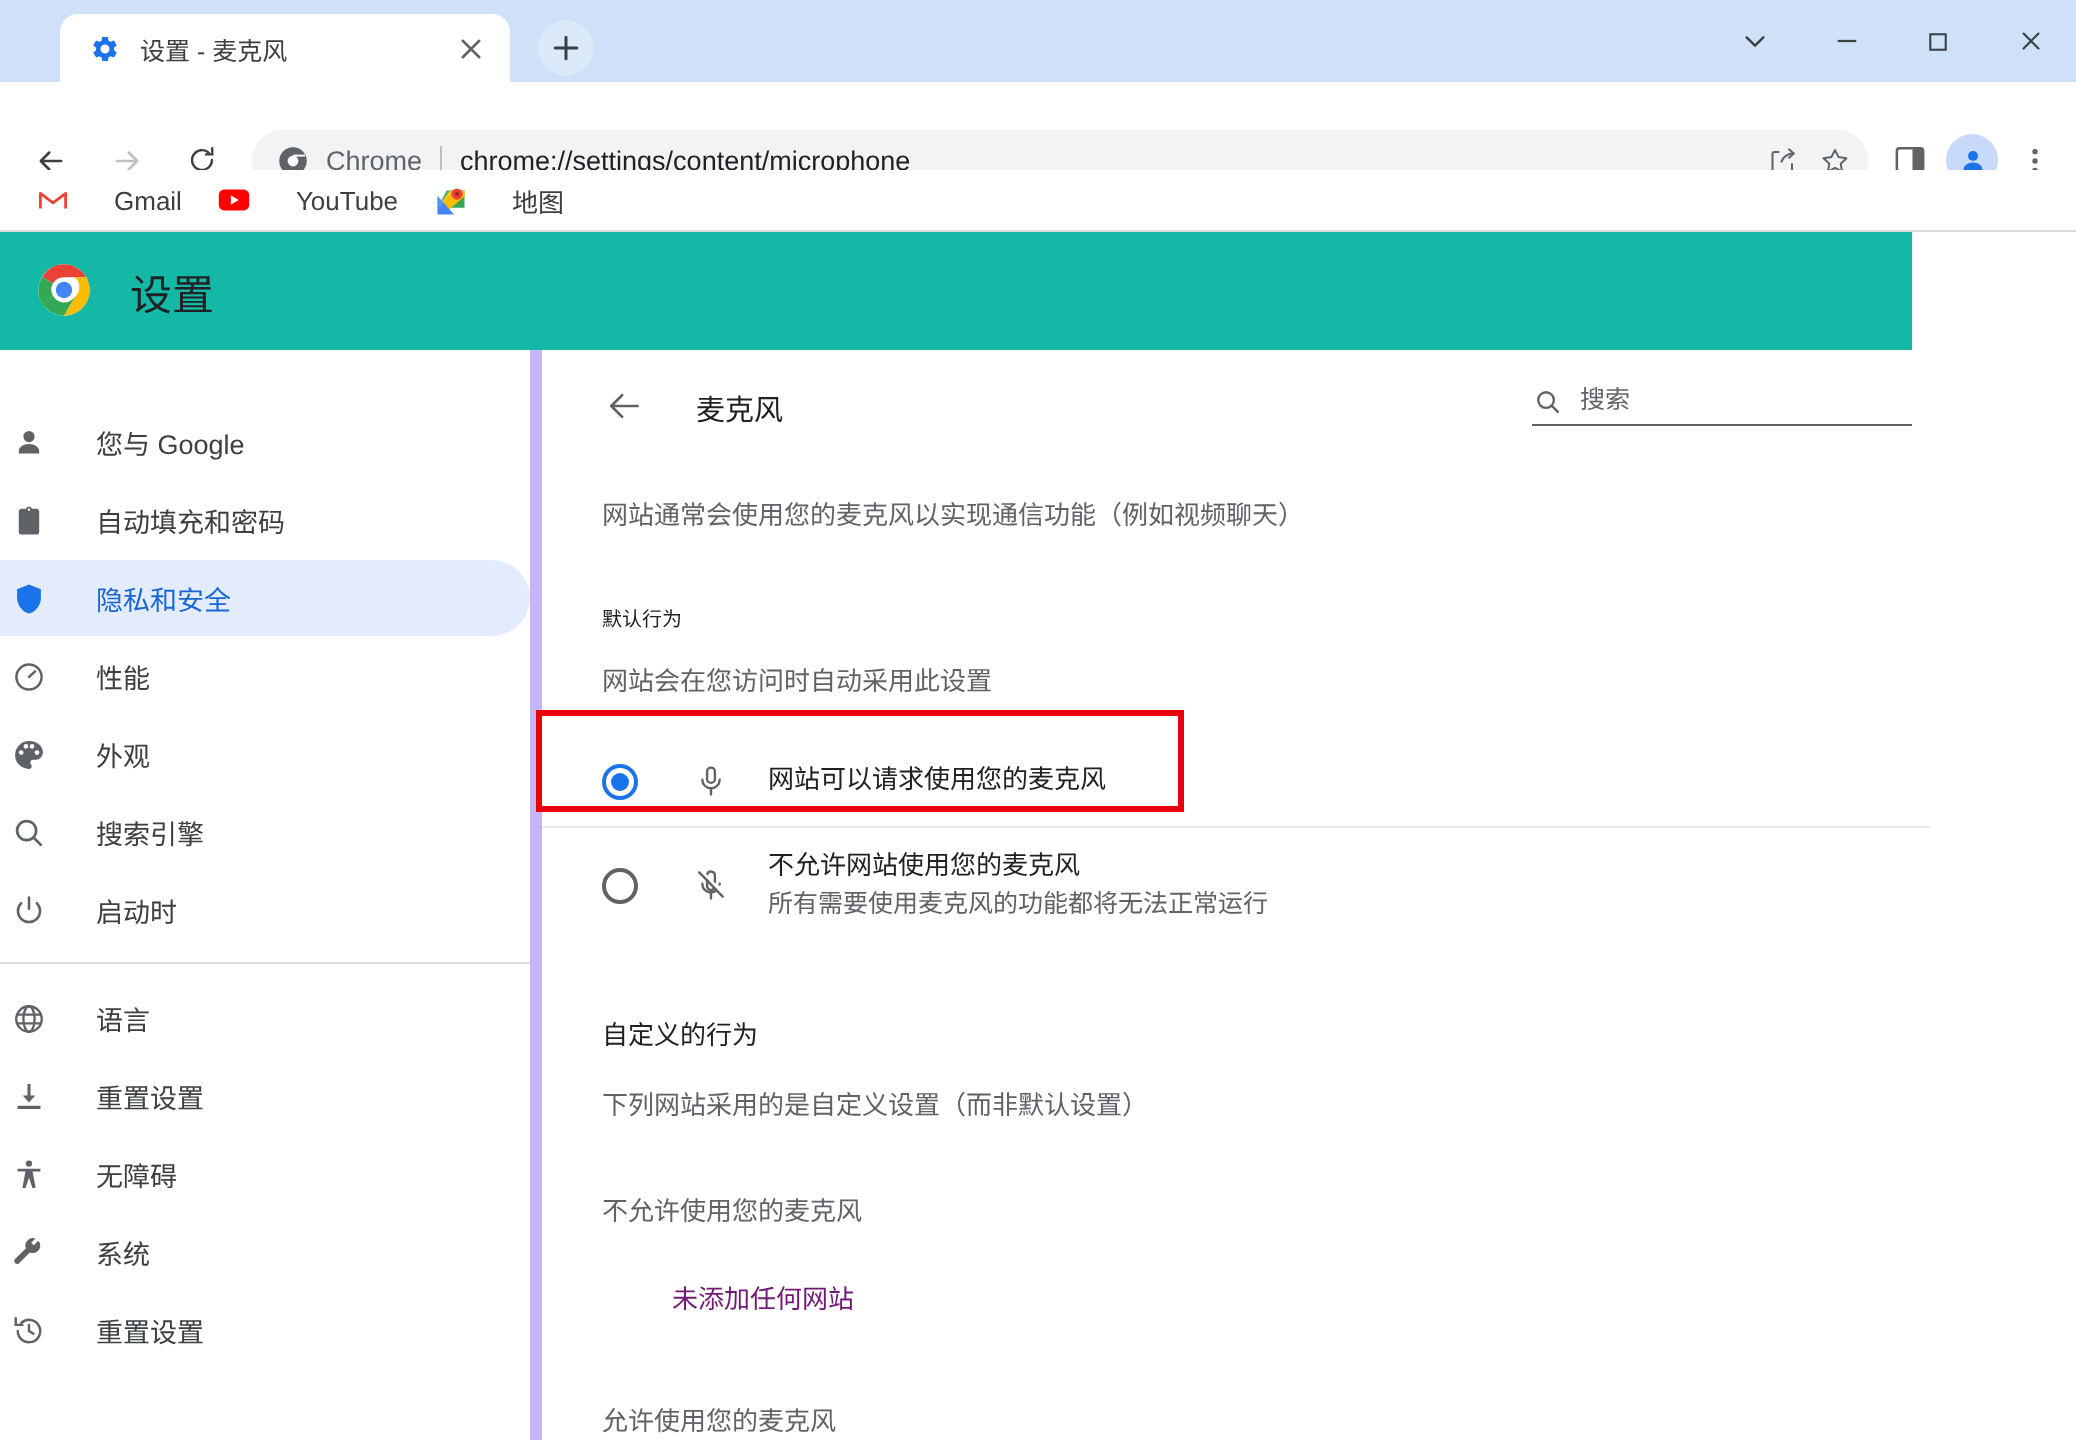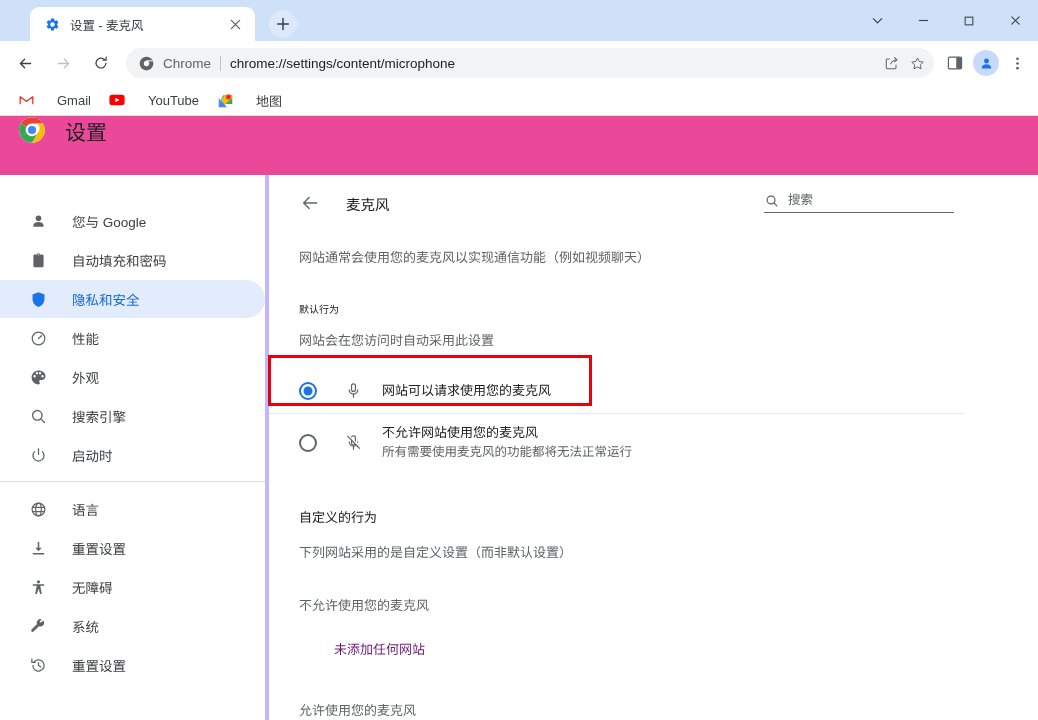--- a/index.html
+++ b/index.html
@@ -45,21 +45,21 @@
     position:absolute; right:0; top:0; height:41px;
     display:flex; align-items:center;
   }
   .wc{
     width:46px; height:41px; display:flex; align-items:center; justify-content:center;
     color:#3c4043;
   }
 
   
   .toolbar{
-    position:absolute; left:0; top:41px; width:1038px; height:44px;
+    position:absolute; left:0; top:58px; width:1038px; height:44px;
     background:#ffffff; display:flex; align-items:center;
   }
   .nav-btn{
     width:30px; height:30px; margin-left:8px;
     display:flex; align-items:center; justify-content:center;
     color:#3c4043; border-radius:50%;
   }
   .nav-btn.first{ margin-left:10px; }
   .nav-btn.disabled{ color:#bdc1c6; }
   .omnibox{
@@ -113,23 +113,23 @@
     position:absolute; left:0; top:115px; width:1038px; height:1px;
     background:#dadce0;
   }
 
   
   .content-root{
     position:absolute; left:0; top:116px; width:1038px; height:604px;
     background:#ffffff; overflow:hidden;
   }
   .settings-header{
-    position:absolute; left:0; top:0; width:1038px; height:59px;
-    background:#ec4899;
-    display:flex; align-items:flex-start;
+    position:absolute; left:0; top:0; width:956px; height:59px;
+    background:#14b8a6;
+    display:flex; align-items:center;
   }
   .chrome-logo{ margin-left:18px; width:30px; height:30px; flex:none; }
   .settings-title{
     margin-left:17px; font-size:21px; color:#202124; font-weight:400;
     white-space:nowrap;
   }
   .global-search{
     position:absolute; left:281px; top:127px;
     width:684px; height:37px;
     background:#f1f3f4; border-radius:19px;
@@ -140,21 +140,21 @@
     margin-left:17px; font-size:13.5px; color:#5f6368;
   }
 
   
   .sidebar{
     position:absolute; left:0; top:59px; width:265px; height:545px;
     background:#ffffff; overflow:hidden;
   }
   .nav-item{
     display:flex; align-items:center; height:38px;
-    margin:1px 0; padding-left:28px;
+    margin:1px 0; padding-left:4px;
     border-radius:0 19px 19px 0;
     color:#3c4043;
   }
   .nav-item .ni-icon{
     width:20px; height:20px; flex:none;
     display:flex; align-items:center; justify-content:center;
     color:#5f6368;
   }
   .nav-item .ni-label{
     margin-left:24px; font-size:13.5px; color:#3c4043; white-space:nowrap;
@@ -164,21 +164,21 @@
   .nav-item.active .ni-label{ color:#1967d2; }
   .nav-divider{
     height:1px; background:#dadce0; margin:7px 0 8px 0;
   }
 
   
   .main-card{
     position:absolute; left:265px; top:59px;
     width:700px; height:545px;
     background:#ffffff;
-    border-left:4px solid #c4b5fd;
+    border-left:6px solid #c4b5fd;
     overflow:hidden;
   }
   .page-head{
     display:flex; align-items:center; height:48px; padding-left:30px; padding-top:8px;
     position:relative;
   }
   .back-arrow{
     width:22px; height:22px; flex:none; color:#5f6368;
     display:flex; align-items:center; justify-content:center;
   }

